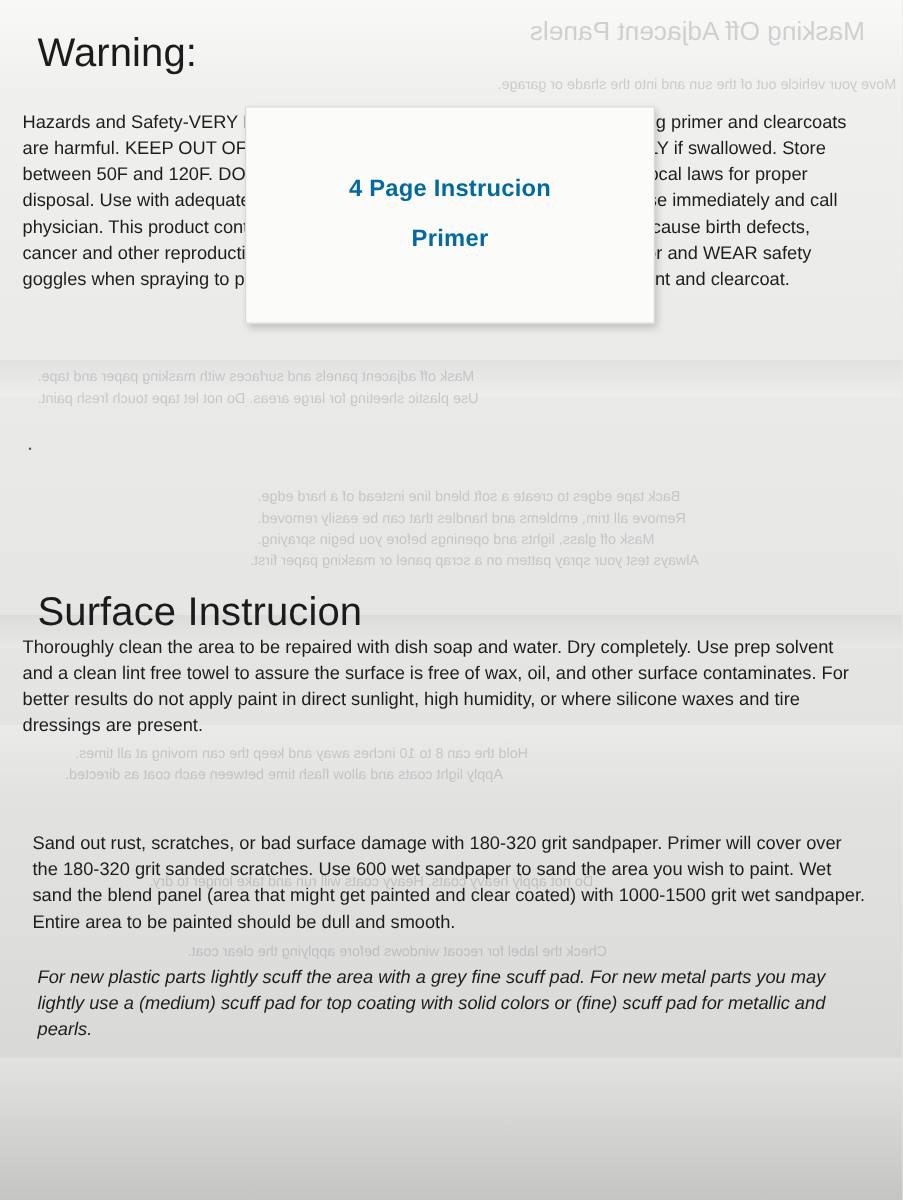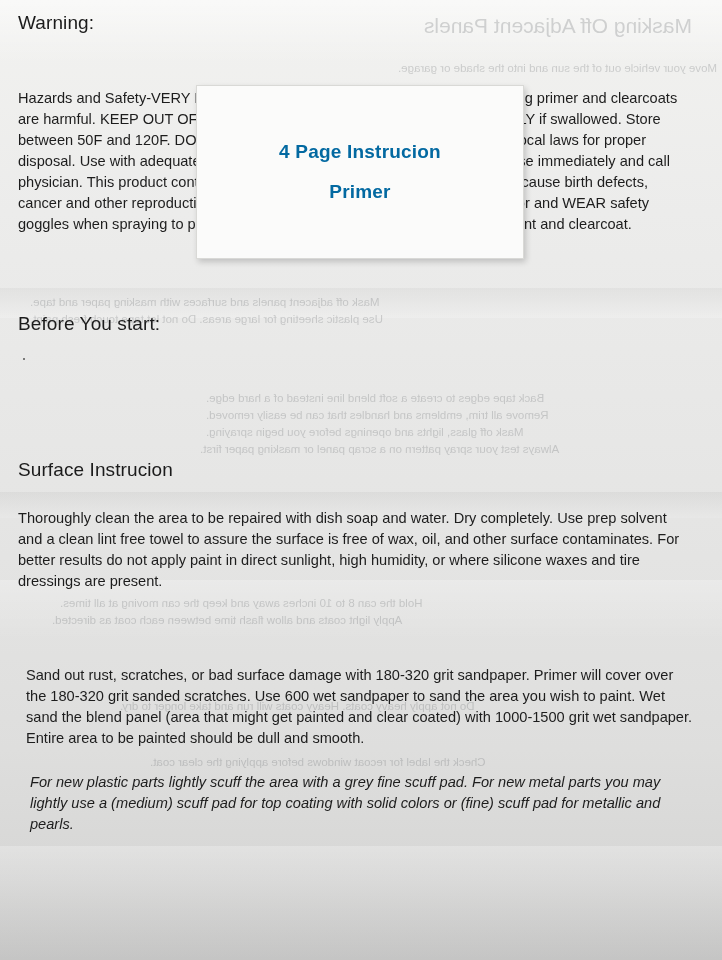--- a/index.html
+++ b/index.html
@@ -44,23 +44,23 @@
     user-select: none;
   }
 
   .content {
     position: absolute;
     inset: 0;
   }
 
   h2.section {
     position: absolute;
-    margin: 0;
+    margin: 12px;
     font-weight: 400;
-    font-size: 19px;
+    font-size: 32px;
     color: #1b1b1b;
     letter-spacing: 0.1px;
   }
   p.body {
     position: absolute;
     margin: 0;
     font-size: 14.6px;
     line-height: 21px;
     color: #1d1d1d;
   }
@@ -118,21 +118,20 @@
   <div class="bleed" style="left:52px; top:614px; font-size:11.5px;">Apply light coats and allow flash time between each coat as directed.</div>
   <div class="bleed" style="left:120px; top:700px; font-size:11.5px;">Do not apply heavy coats. Heavy coats will run and take longer to dry.</div>
   <div class="bleed" style="left:150px; top:756px; font-size:11.5px;">Check the label for recoat windows before applying the clear coat.</div>
 
   <div class="content">
 
     <h2 class="section" style="left:18px; top:12px;">Warning:</h2>
 
     <p class="body" style="left:18px; top:88px; width:674px;">Hazards and Safety-VERY IMPORTANT: Every aerosol touch-up paint including primer and clearcoats are harmful. KEEP OUT OF REACH of children. Call a physician IMMEDIATELY if swallowed. Store between 50F and 120F. DO NOT STORE IN CAR and avoid freezing. Check local laws for proper disposal. Use with adequate ventilation. If breathing is affected stop product use immediately and call physician. This product contains chemicals known to the State of California to cause birth defects, cancer and other reproductive harm. WEAR an approved active paint respirator and WEAR safety goggles when spraying to protect lungs and eyes. This includes the primer, paint and clearcoat.</p>
 
-    <h2 class="section" style="left:18px; top:313px;">Before You start:</h2>
 
     <div class="dot" style="left:23px; top:358px;"></div>
 
 
     <h2 class="section" style="left:18px; top:459px;">Surface Instrucion</h2>
 
     <p class="body" style="left:18px; top:508px; width:676px;">Thoroughly clean the area to be repaired with dish soap and water.  Dry completely. Use prep solvent and a clean lint free towel to assure the surface is free of wax, oil, and other surface contaminates. For better results do not apply paint in direct sunlight, high humidity, or where silicone waxes and tire dressings are present.</p>
 
 
     <p class="body" style="left:26px; top:665px; width:668px;">Sand out rust, scratches, or bad surface damage with 180-320 grit sandpaper. Primer will cover over the 180-320 grit sanded scratches. Use 600 wet sandpaper to sand the area you wish to paint. Wet sand the blend panel (area that might get painted and clear coated) with 1000-1500 grit wet sandpaper. Entire area to be painted should be dull and smooth.</p>

